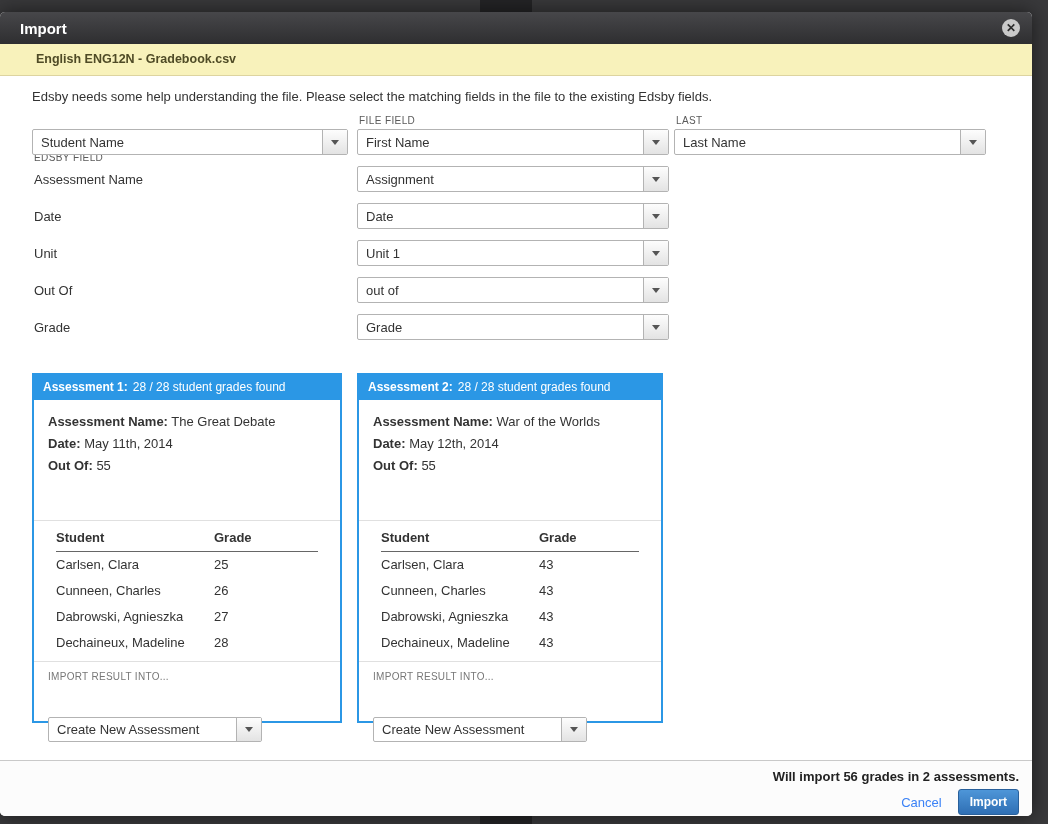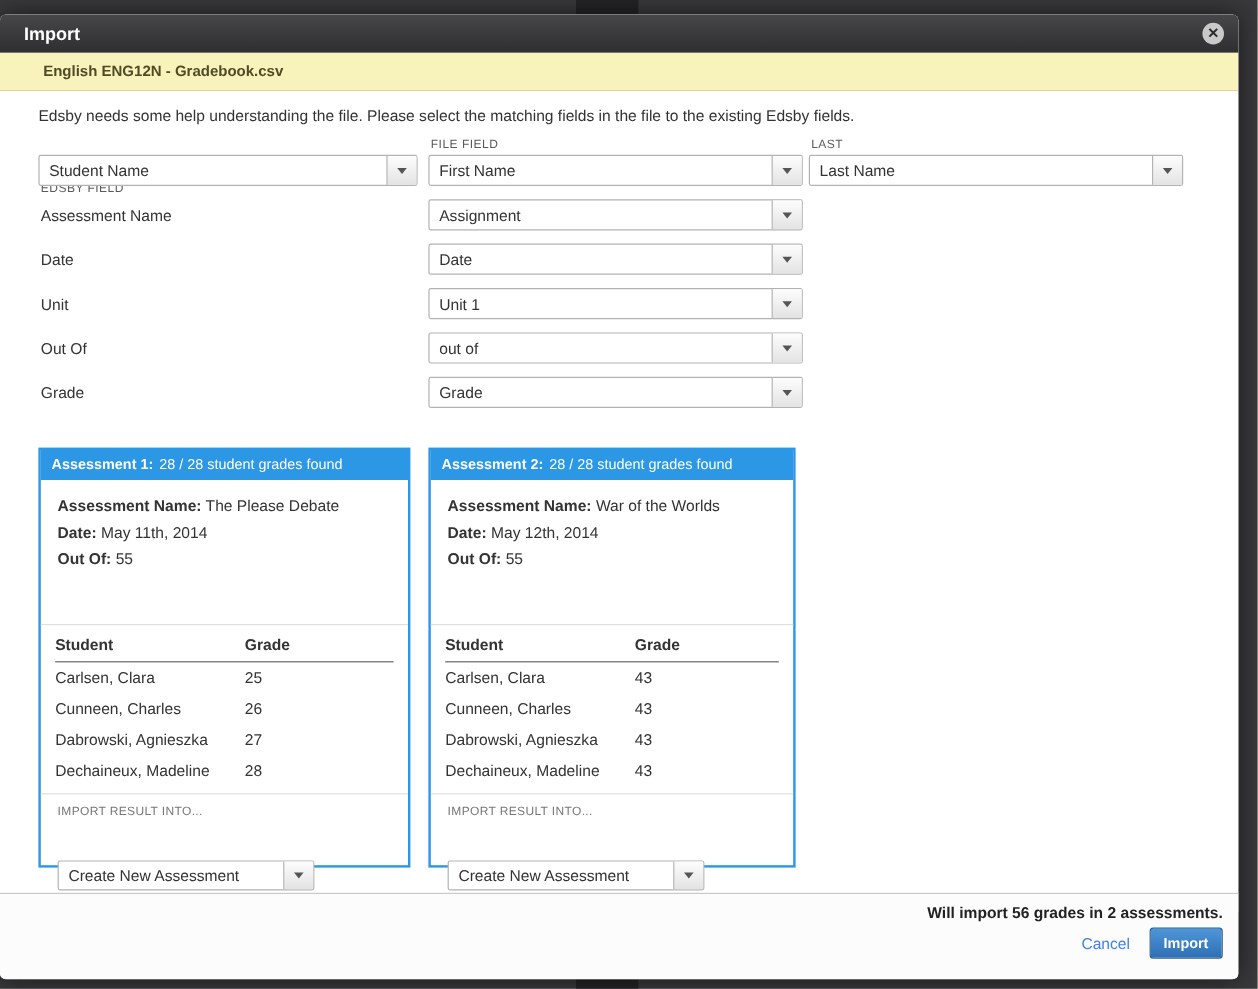--- a/index.html
+++ b/index.html
@@ -63,31 +63,31 @@
   .card-head {
     background:var(--accent-blue,#2b97e5); color:#fff;
     font-size:12px; padding:5px 9px 6px; white-space:nowrap;
   }
   .card-head .t { font-weight:bold; margin-right:5px; }
   .card-info {
     padding:11px 14px; font-size:13px; color:#333; line-height:22px;
     height:121px; border-bottom:1px solid #e0e0e0;
   }
   .lbl { font-weight:bold; }
-  .card-table { margin:0 12px; font-size:13px; color:#333; }
+  .card-table { margin:0 22px; font-size:13px; color:#333; }
   .trow { display:flex; padding:5px 0 6px; }
   .thead { font-weight:bold; border-bottom:1px solid #666; padding:9px 0 6px; }
   .c1 { width:158px; }
   .c2 { flex:1; }
   .card-import { border-top:1px solid #e0e0e0; margin-top:5px; padding:9px 14px 0; }
   .card-import-label { font-size:10px; color:#777; letter-spacing:.3px; margin-bottom:5px; }
 
   
   .footer {
-    position:absolute; left:0; right:0; bottom:0; height:72px;
+    position:absolute; left:0; right:0; bottom:0; height:56px;
     background:#fcfcfc; border-top:1px solid #c9c9c9;
   }
   .summary { position:absolute; right:13px; top:8px; font-size:13px; font-weight:bold; color:#222; }
   .actions { position:absolute; right:13px; top:28px; display:flex; align-items:center; gap:16px; }
   .cancel { background:none; border:none; font-size:13px; color:#3b82f6; cursor:pointer; font-family:inherit; }
   .import-btn {
     background:linear-gradient(#4e96d8, var(--button-blue,#2f6fb4));
     border:1px solid #29609b; border-radius:3px; color:#fff;
     font-size:12px; font-weight:bold; padding:5px 11px; cursor:pointer; font-family:inherit;
   }
@@ -172,21 +172,21 @@
       <span class="dd-btn">
           <i class="tri"></i>
         </span>
     </div>
 
     <div class="card" style="left:32px; width:310px;">
       <div class="card-head">
         <span class="t">Assessment 1:</span><span>28 / 28 student grades found</span>
       </div>
       <div class="card-info">
-        <div><span class="lbl">Assessment Name:</span> <span>The Please Debate</span></div>
+        <div><span class="lbl">Assessment Name:</span> <span>The Great Debate</span></div>
         <div><span class="lbl">Date:</span> <span>May 11th, 2014</span></div>
         <div><span class="lbl">Out Of:</span> <span>55</span></div>
       </div>
       <div class="card-table">
         <div class="trow thead">
           <span class="c1">Student</span>
           <span class="c2">Grade</span>
         </div>
         <div class="trow">
           <span class="c1">Carlsen, Clara</span>

